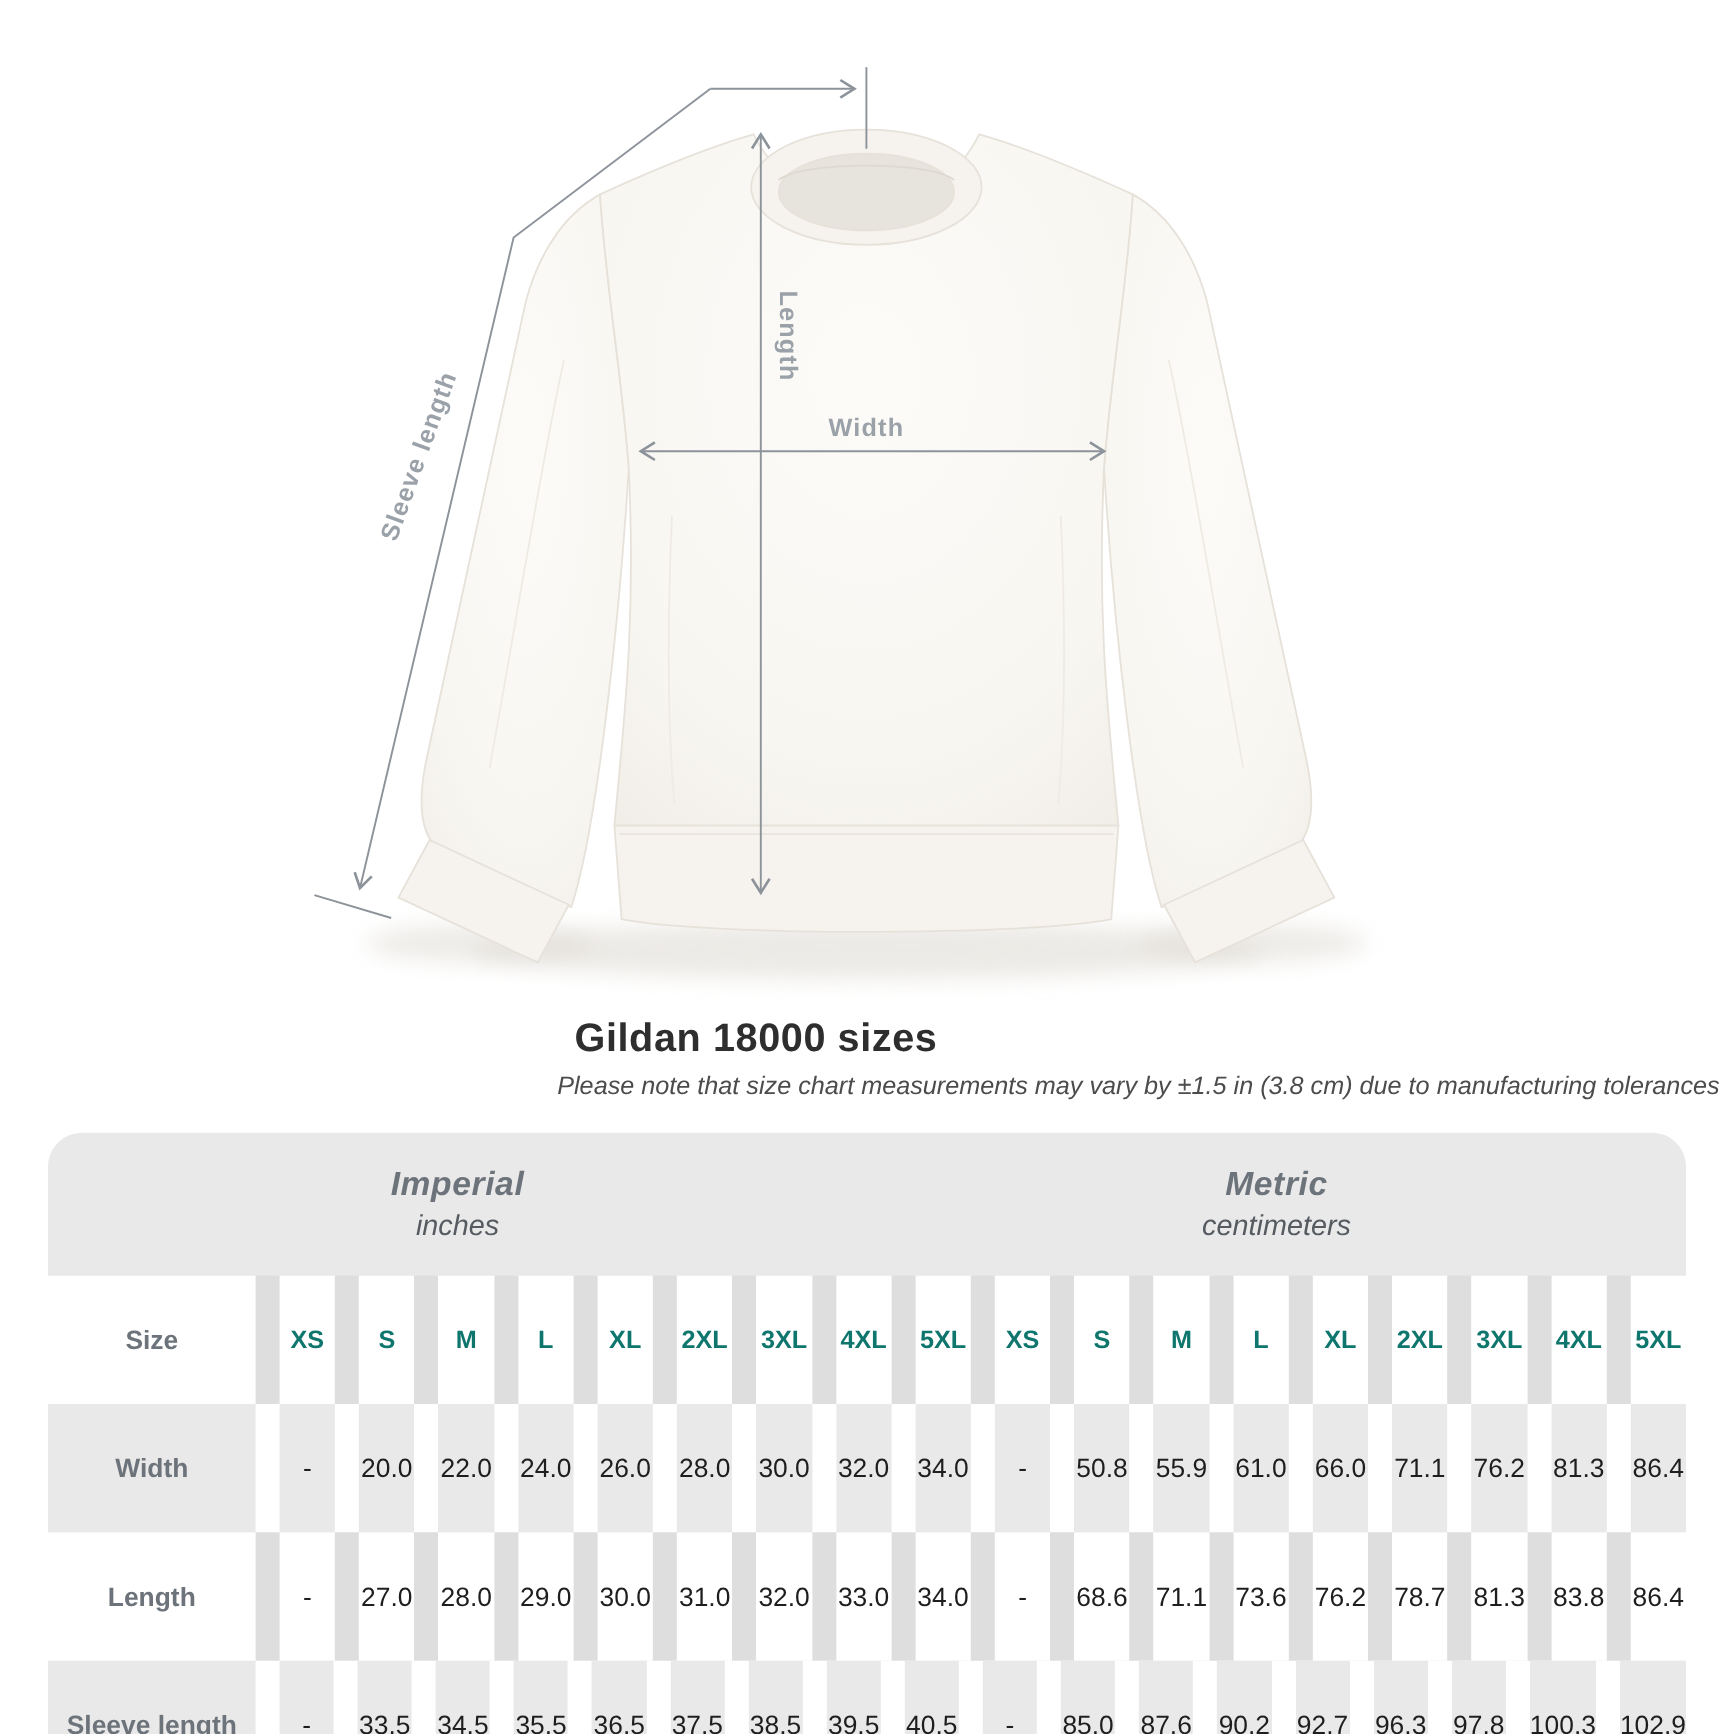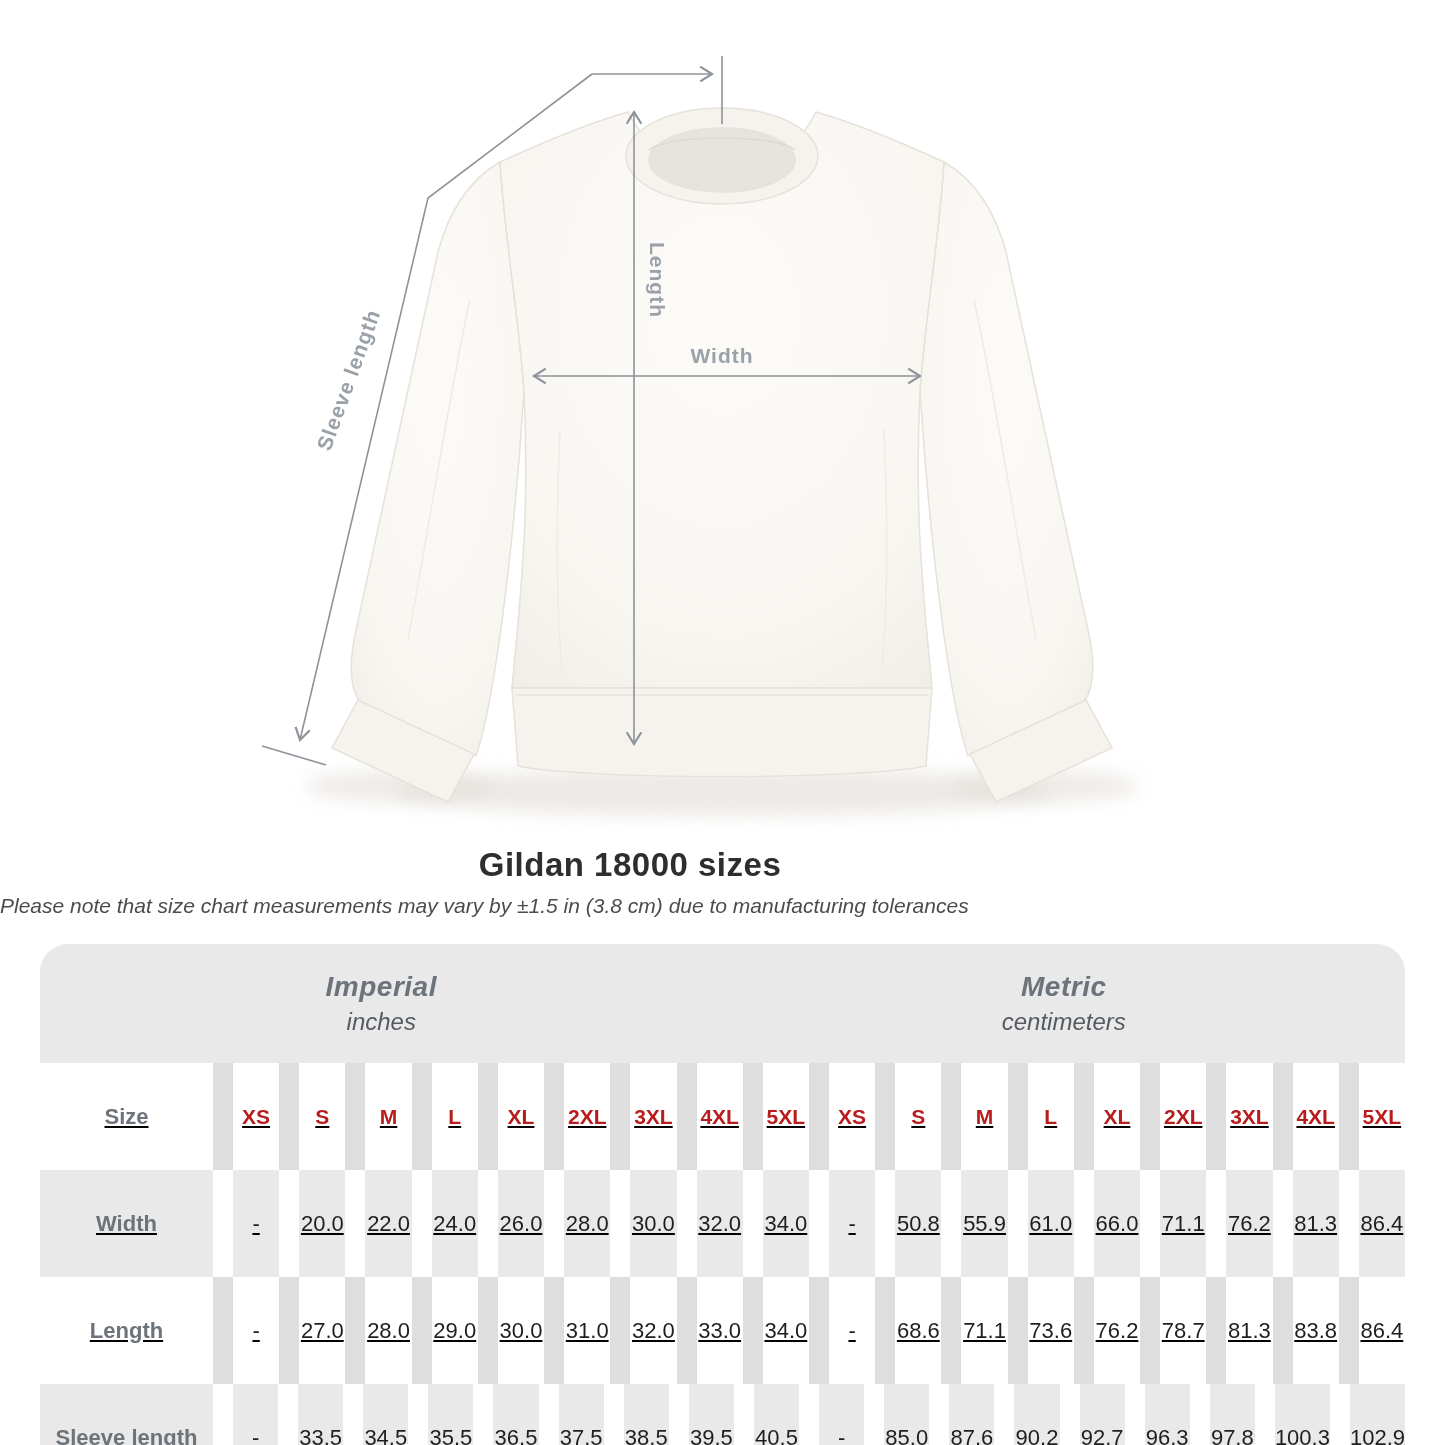--- a/index.html
+++ b/index.html
@@ -1,36 +1,36 @@
 <!DOCTYPE html>
 <html><head>
 <meta charset="utf-8">
 <style>
   html,body{margin:0;padding:0;background:#fff;}
   .page{position:relative;width:1445px;height:1445px;background:#ffffff;overflow:hidden;
         font-family:"Liberation Sans", sans-serif;}
   svg.diagram{position:absolute;left:0;top:0;}
   .title{position:absolute;left:0;top:846px;width:1260px;text-align:center;
          font-size:33px;font-weight:bold;color:#2e2e2e;letter-spacing:.5px;}
-  .subtitle{position:absolute;left:0;top:894px;width:1433px;text-align:left;
+  .subtitle{position:absolute;left:0;top:894px;width:1433px;text-align:right;
             font-size:21px;font-style:italic;color:#4c4c4c;}
   .size-table{position:absolute;left:40px;top:944px;width:1365px;border-radius:28px;
               overflow:hidden;background:#e9e9e9;}
   .unit-band{display:flex;height:119px;}
   .unit-cell{flex:1;display:flex;flex-direction:column;align-items:center;justify-content:center;gap:5px;}
   .unit-title{font-size:28px;font-weight:bold;font-style:italic;color:#6d737a;letter-spacing:.5px;}
   .unit-sub{font-size:24px;font-style:italic;color:#565b61;}
-  .trow{display:grid;grid-template-columns:173px repeat(18,1fr);column-gap:20px;height:107px;text-decoration:underline;}
+  .trow{display:grid;grid-template-columns:173px repeat(18,1fr);column-gap:20px;height:107px;}
   .trow.white{background:#dedede;}
   .trow.gray{background:#ffffff;}
   .cell{display:flex;align-items:center;justify-content:center;
         font-size:22px;color:#1e1e1e;}
   .trow.white .cell{background:#ffffff;}
   .trow.gray .cell{background:#e9e9e9;}
-  .cell.hdr{font-weight:bold;color:#b91c1c;font-size:21px;}
+  .cell.hdr{font-weight:bold;color:#0f766e;font-size:21px;}
   .cell.rlabel{font-weight:bold;color:#6d737a;font-size:22px;}
 </style>
 </head>
 <body>
 
 <div class="page">
 
   <svg class="diagram" width="1445" height="845" viewBox="0 0 1445 845">
     <defs>
       <radialGradient id="bodyGrad" cx="50%" cy="35%" r="80%">

